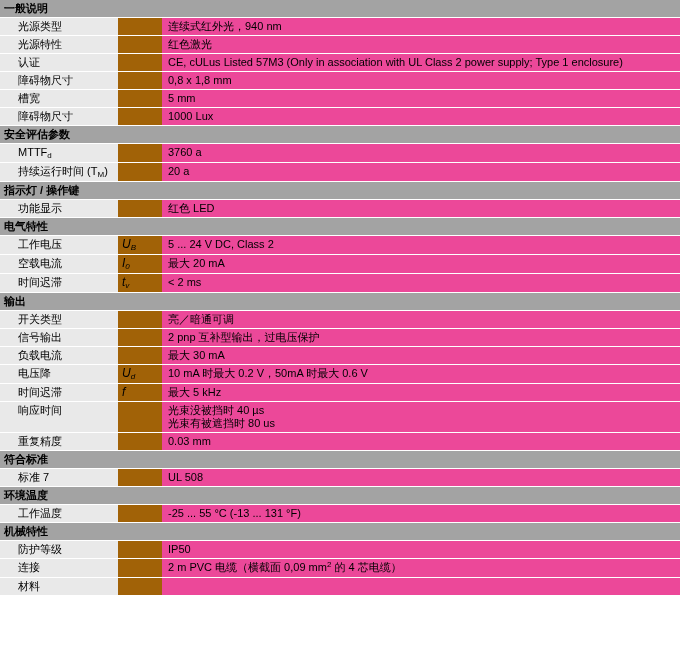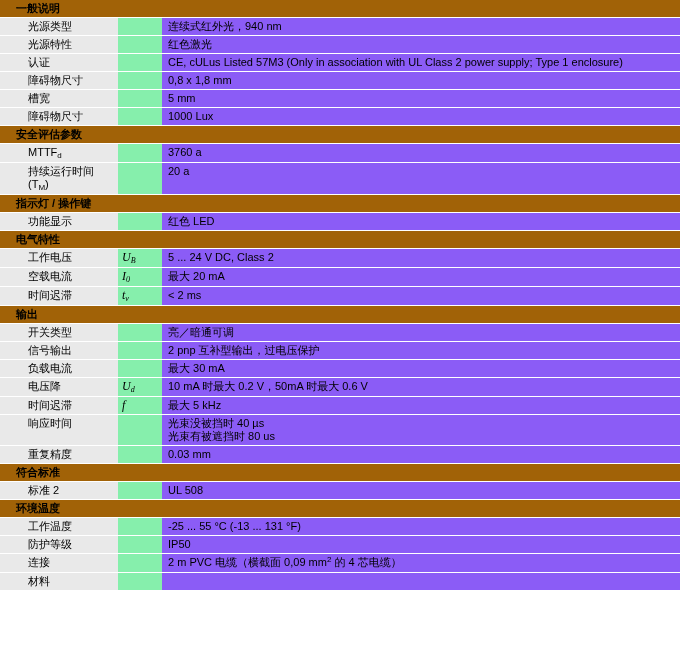--- a/index.html
+++ b/index.html
@@ -26,42 +26,42 @@
     vertical-align: top;
     line-height: 13px;
     height: 13px;
   }
   
   col.c-label { width: 118px; }
   col.c-sym   { width: 44px;  }
   col.c-val   { width: 518px; }
 
   tr.section td {
-    background: #a16207;
+    background: #a3a3a3;
     font-weight: bold;
-    padding-left: 16px;
+    padding-left: 4px;
     margin-left: 20px;
   }
   tr.row td {
     background: #e9e9e9;
   }
   tr.row td.label {
-    padding-left: 28px;
+    padding-left: 18px;
     margin-top: 20px;
   }
   tr.row td.sym {
-    background: #86efac;
+    background: #a16207;
     font-style: italic;
-    font-family: Liberation Serif, serif;
+    font-family: Liberation Sans, sans-serif;
     font-size: 12px;
     padding-left: 4px;
     margin-top: 9px;
   }
   tr.row td.val {
-    background: #8b5cf6;
+    background: #ec4899;
     padding-left: 6px;
   }
   td.val .multi-line {
     display: block;
   }
   sub { font-size: 8px; vertical-align: baseline; position: relative; top: 2px; }
   sup { font-size: 8px; vertical-align: baseline; position: relative; top: -4px; }
 </style>
 </head>
 <body>
@@ -183,31 +183,34 @@
       </tr>
       <tr class="row">
         <td class="label">重复精度</td>
         <td class="sym"></td>
         <td class="val">0.03 mm</td>
       </tr>
       <tr class="section">
         <td colspan="3">符合标准</td>
       </tr>
       <tr class="row">
-        <td class="label">标准 2</td>
+        <td class="label">标准 7</td>
         <td class="sym"></td>
         <td class="val">UL 508</td>
       </tr>
       <tr class="section">
         <td colspan="3">环境温度</td>
       </tr>
       <tr class="row">
         <td class="label">工作温度</td>
         <td class="sym"></td>
         <td class="val">-25 ... 55 °C (-13 ... 131 °F)</td>
+      </tr>
+      <tr class="section">
+        <td colspan="3">机械特性</td>
       </tr>
       <tr class="row">
         <td class="label">防护等级</td>
         <td class="sym"></td>
         <td class="val">IP50</td>
       </tr>
       <tr class="row">
         <td class="label">连接</td>
         <td class="sym"></td>
         <td class="val">2 m PVC 电缆（横截面 0,09 mm<sup>2</sup> 的 4 芯电缆）</td>

